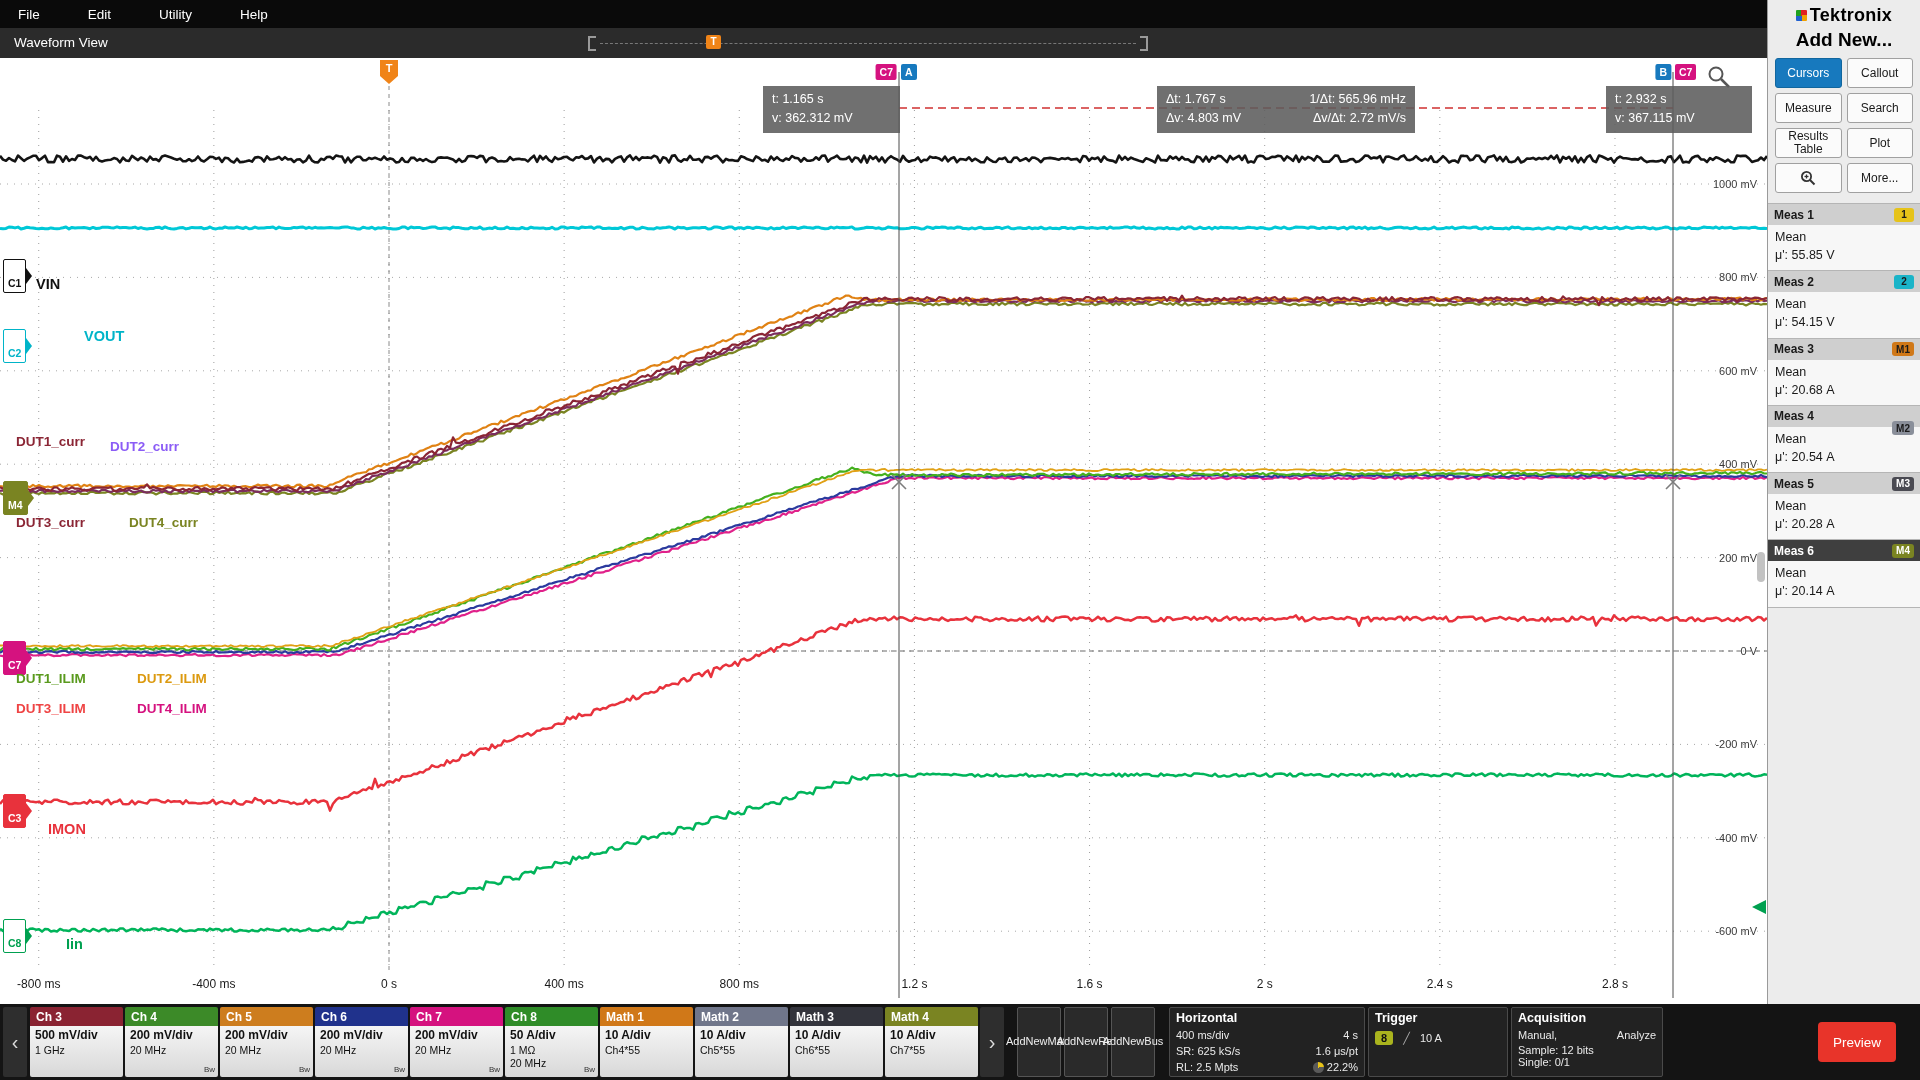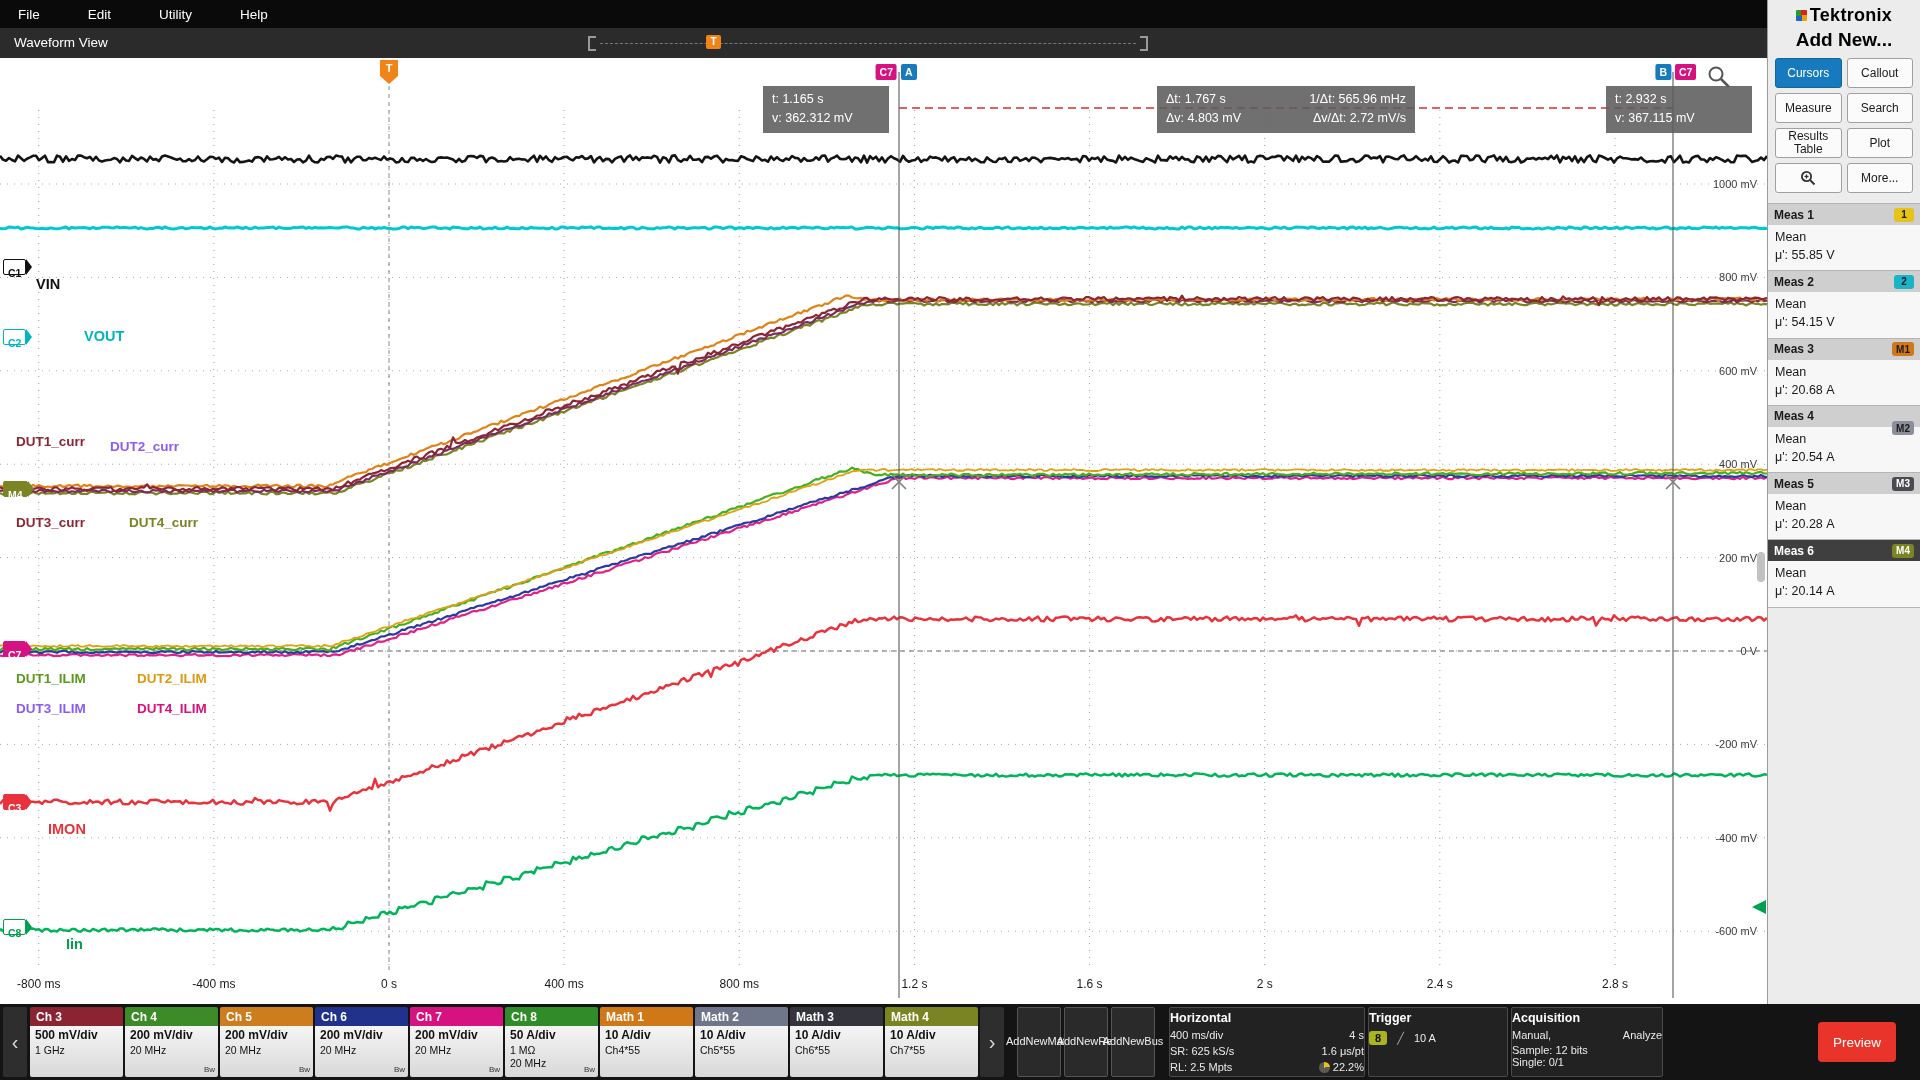--- a/index.html
+++ b/index.html
@@ -29,21 +29,21 @@
   .cur-box{position:absolute;background:rgba(92,92,92,.88);color:#fff;font-size:12.5px;
     padding:4px 9px;line-height:1.55;white-space:nowrap;z-index:6}
   .cur-box .drow{display:flex;justify-content:space-between;gap:20px}
   .cbadge{position:absolute;top:6px;height:16px;line-height:16px;padding:0 4px;border-radius:2px;
     color:#fff;font-size:10.5px;font-weight:bold;z-index:6}
   .trig-flag{position:absolute;top:2px;width:18px;height:16px;background:#f08418;color:#fff;
     font-weight:bold;font-size:11px;text-align:center;line-height:16px;z-index:5}
   .trig-flag:after{content:"";position:absolute;left:0;top:16px;border-left:9px solid transparent;
     border-right:9px solid transparent;border-top:8px solid #f08418}
   .chtag{position:absolute;left:3px;display:flex;align-items:center;z-index:5}
-  .chtag .tag{height:16px;line-height:14px;padding:6px 4px;font-size:10.5px;font-weight:bold;
+  .chtag .tag{height:16px;line-height:14px;padding:16px 4px;font-size:10.5px;font-weight:bold;
     border:1.5px solid;border-radius:2px;background:#fff}
   .chtag .tip{width:0;height:0;border-top:8px solid transparent;border-bottom:8px solid transparent}
   .wlabel{position:absolute;font-size:13.5px;font-weight:bold;white-space:nowrap;z-index:5}
   .divider-handle{position:absolute;width:8px;height:30px;background:#c2c2c2;border-radius:4px;z-index:7}
 
   
   .sidebar{position:absolute;left:1767px;top:0;width:153px;height:1004px;background:#ececec;
     border-left:1px solid #9a9a9a}
   .logo{text-align:center;padding-top:5px;font-weight:bold;font-size:18px;color:#000;letter-spacing:.3px}
   .logo-mosaic{display:inline-block;width:11px;height:11px;margin-right:3px;border-radius:1px;
@@ -74,21 +74,21 @@
   .chbadge .head{height:19px;color:#fff;font-size:12px;font-weight:bold;padding-left:6px;
     display:flex;align-items:center;flex:none}
   .chbadge .bd{flex:1;background:linear-gradient(#f5f5f5,#d8d8d8);color:#111;font-size:10.5px;
     padding:2px 5px 1px;position:relative;line-height:1.3}
   .chbadge .l1{font-weight:bold;font-size:12px}
   .chbadge .bw{position:absolute;right:3px;bottom:2px;font-size:8px;color:#333}
   .addbtn{width:44px;margin-right:3px;background:#2a2a2a;border:1px solid #555;color:#eee;
     font-size:11px;text-align:center;display:flex;align-items:center;justify-content:center;
     border-radius:2px;line-height:1.25;flex:none}
   .panel{background:#222;border:1px solid #4a4a4a;border-radius:2px;color:#eaeaea;margin-left:3px;
-    padding:3px 0;font-size:11px;flex:none}
+    padding:3px 6px;font-size:11px;flex:none}
   .ptitle{font-weight:bold;font-size:12.5px;margin-bottom:3px;color:#fff}
   .hrow{display:flex;justify-content:space-between;gap:10px;line-height:1.45}
   .pie{width:11px;height:11px;border-radius:50%;display:inline-block;margin-right:3px;vertical-align:-2px;
     background:conic-gradient(#e8c319 0 22.2%,#5a5a5a 0)}
   .t-badge{display:inline-block;background:#aab41e;color:#111;font-weight:bold;border-radius:3px;
     padding:1px 6px;margin-right:7px}
   .slope{color:#aaa;font-weight:bold;margin-right:7px;font-family:"DejaVu Sans",sans-serif}
   .preview{width:78px;height:40px;align-self:center;margin-left:155px;background:#e8342a;color:#fff;
     font-weight:normal;font-size:13.5px;border-radius:4px;display:flex;align-items:center;
     justify-content:center;flex:none}
@@ -206,29 +206,29 @@
           <span class="tag" style="border-color: rgb(0, 160, 80); color: rgb(0, 160, 80);">C8</span>
           <span class="tip" style="border-left: 6px solid rgb(0, 160, 80);"></span>
         </div>
         <span class="wlabel" style="color: rgb(0, 160, 80); left: 66px; top: 878px; font-size: 14.5px;">Iin</span>
         <span class="wlabel" style="color: rgb(139, 38, 53); left: 16px; top: 376px;">DUT1_curr</span>
         <span class="wlabel" style="color: #8b5cf6; left: 110px; top: 381px;">DUT2_curr</span>
         <span class="wlabel" style="color: rgb(139, 38, 53); left: 16px; top: 457px;">DUT3_curr</span>
         <span class="wlabel" style="color: rgb(122, 132, 34); left: 129px; top: 457px;">DUT4_curr</span>
         <span class="wlabel" style="color: rgb(90, 154, 30); left: 16px; top: 613px;">DUT1_ILIM</span>
         <span class="wlabel" style="color: rgb(220, 154, 16); left: 137px; top: 613px;">DUT2_ILIM</span>
-        <span class="wlabel" style="color: #8b5cf6; left: 16px; top: 643px;">DUT3_ILIM</span>
+        <span class="wlabel" style="color: #ef4444; left: 16px; top: 643px;">DUT3_ILIM</span>
         <span class="wlabel" style="color: rgb(213, 18, 127); left: 137px; top: 643px;">DUT4_ILIM</span>
       </div>
 
     <div class="trig-flag" style="left:380px">
       <span>T</span>
     </div>
 
-    <div class="cur-box" style="left:763px;top:28px;width:126px">
+    <div class="cur-box" style="left:763px;top:28px;width:137px">
       <div>t: 1.165 s</div>
       <div>v: 362.312 mV</div>
     </div>
     <div class="cur-box" style="left:1157px;top:28px;width:258px">
       <div class="drow">
         <span>Δt: 1.767 s</span>
         <span>1/Δt: 565.96 mHz</span>
       </div>
       <div class="drow">
         <span>Δv: 4.803 mV</span>

